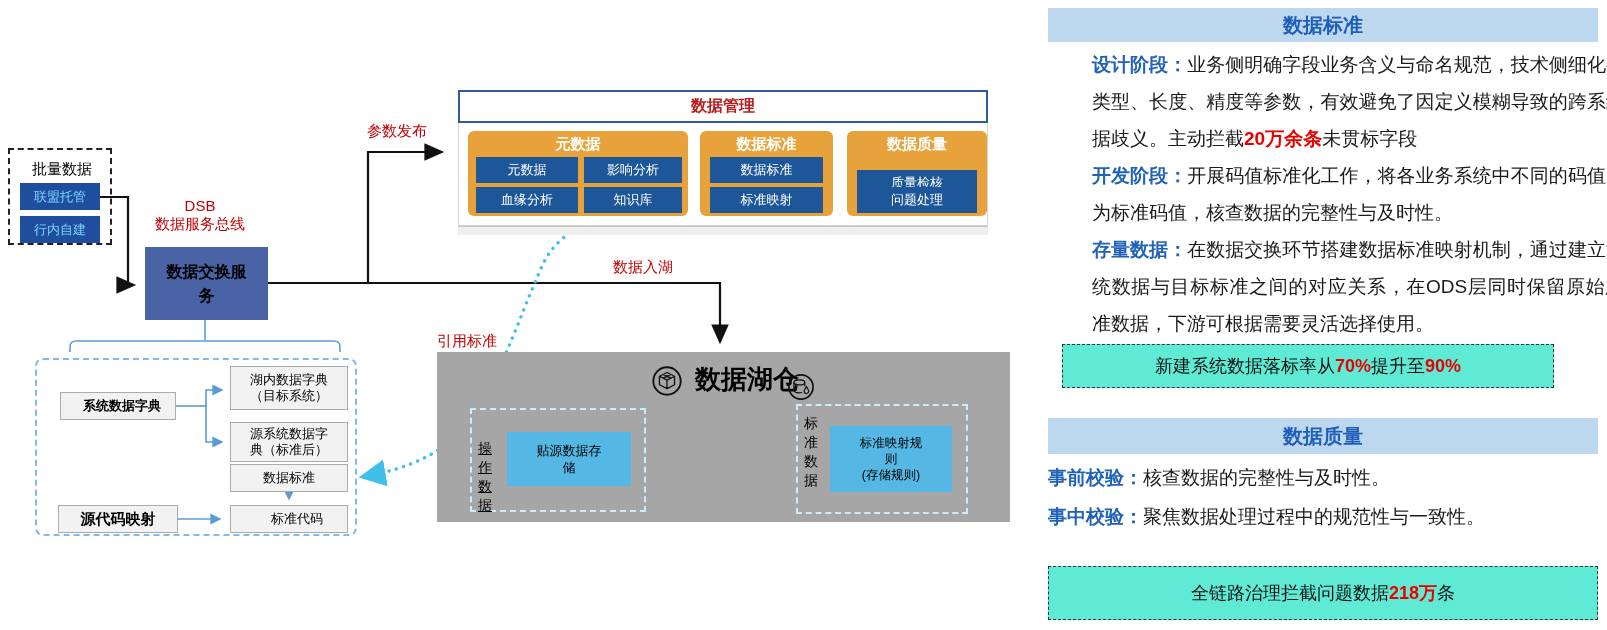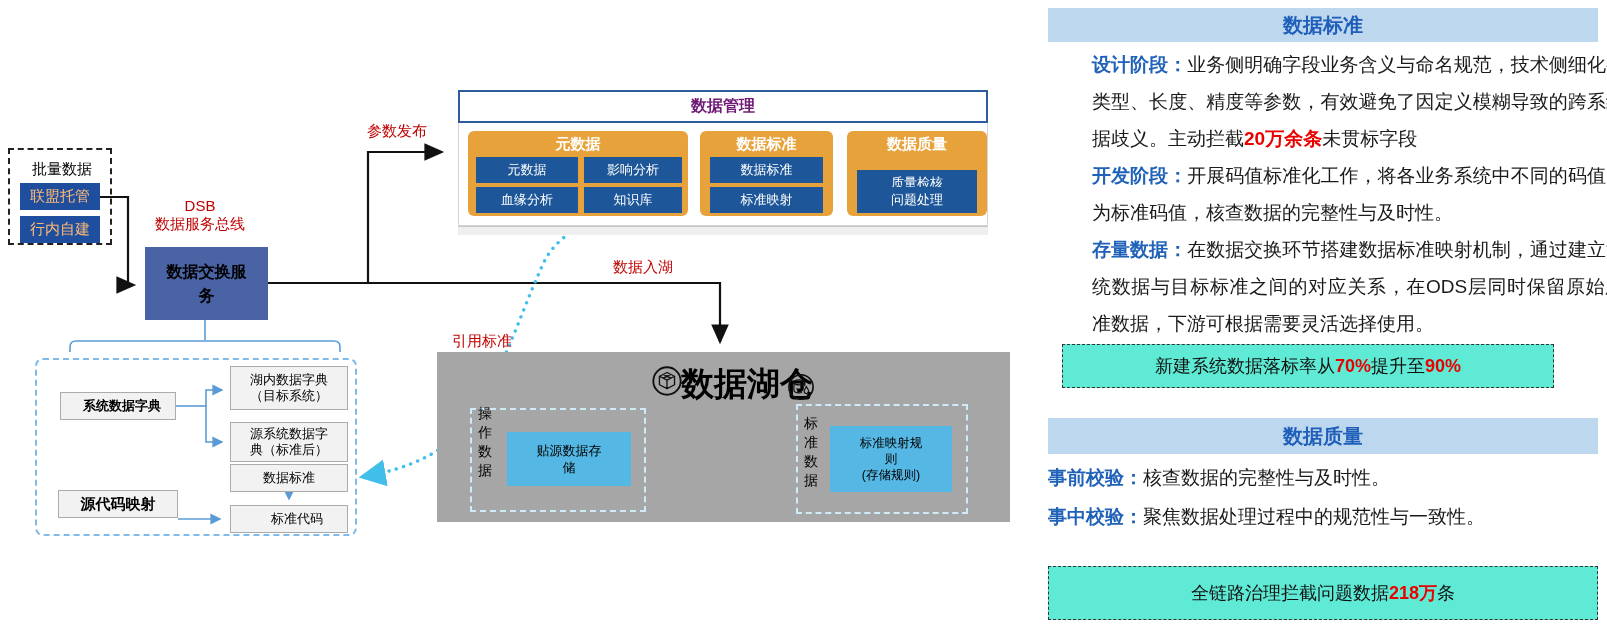--- a/index.html
+++ b/index.html
@@ -6,39 +6,39 @@
   body{font-family:"Liberation Sans","DejaVu Sans",sans-serif;color:#111;}
   .canvas{position:relative;width:1607px;height:630px;background:#fff;overflow:hidden;}
   .abs{position:absolute;box-sizing:border-box;}
   .wires{position:absolute;left:0;top:0;pointer-events:none;}
   .pre{white-space:pre-line;}
   .ctr{display:flex;align-items:center;justify-content:center;text-align:center;}
 
   
   .batch-box{border:2px dashed #222;}
   .batch-title{font-size:15px;text-align:center;color:#000;}
-  .blue-item{background:#1F4E9E;color:#fdba74;font-size:15px;}
+  .blue-item{background:#1F4E9E;color:#7dd3fc;font-size:13px;}
   .red-lbl{color:#C00000;font-size:15px;text-align:center;line-height:18px;}
   .exchange{background:#4A63A5;color:#000;font-weight:bold;font-size:16px;line-height:24px;}
   .dict-frame{border:2px dashed #7FBAE8;border-radius:8px;}
   .gbox{background:#F2F2F2;border:1px solid #ABABAB;color:#000;font-size:13px;line-height:16px;}
   .gbox.bold{font-weight:bold;font-size:15px;}
 
   
-  .mgmt-head{border:2px solid #2E5A9E;background:#fff;color:#701a75;
+  .mgmt-head{border:2px solid #2E5A9E;background:#fff;color:#b91c1c;
              font-weight:bold;font-size:16px;}
   .mgmt-body{background:#fff;border:1px solid #D5D5D5;border-top:none;}
   .strip{background:#EFEFEF;border-top:1px solid #C5C5C5;}
   .grp{background:#E8A23B;border-radius:6px;}
   .grp-title{color:#fff;font-weight:bold;font-size:15px;text-align:center;line-height:25px;}
   .cell{background:#1E5799;color:#fff;font-size:13px;}
 
   
   .lake{background:#A6A6A6;}
-  .lake-title{color:#000;font-weight:bold;font-size:33px;text-align:center;}
+  .lake-title{color:#000;font-weight:bold;font-size:26px;text-align:center;}
   .zone{border:2px dashed #CFEAF8;}
   .vlabel{color:#000;font-size:14px;line-height:19px;width:16px;word-break:break-all;text-align:center;}
   .cyan-box{background:#55B7E3;color:#000;font-size:13px;line-height:17px;}
   .cyan-box.small{font-size:12.5px;line-height:16px;}
 
   
   .bar{background:#BDD7EE;color:#1F5FBA;font-weight:bold;font-size:20px;}
   .para{margin:0;font-size:19px;line-height:37px;color:#1a1a1a;text-align:justify;}
   .qline{margin:0;font-size:19px;line-height:39px;color:#1a1a1a;}
   .callout{border:1.5px dashed #333;background:#5eead4;font-size:18px;color:#111;}
@@ -89,30 +89,30 @@
   <div class="abs blue-item ctr" style="left:20px;top:216px;width:80px;height:27px;">行内自建</div>
 
   <div class="abs red-lbl pre" style="left:135px;top:197px;width:130px;">DSB
 数据服务总线</div>
 
   <div class="abs exchange ctr pre" style="left:145px;top:247px;width:123px;height:73px;">数据交换服
 务</div>
 
   <div class="abs red-lbl" style="left:352px;top:122px;width:90px;">参数发布</div>
   <div class="abs red-lbl" style="left:598px;top:258px;width:90px;">数据入湖</div>
-  <div class="abs red-lbl" style="left:422px;top:332px;width:90px;text-align:right;">引用标准</div>
+  <div class="abs red-lbl" style="left:422px;top:332px;width:90px;">引用标准</div>
 
   <div class="abs dict-frame" style="left:35px;top:358px;width:322px;height:178px;"></div>
   <div class="abs gbox bold ctr" style="left:60px;top:392px;width:116px;height:28px;font-size:13px;padding-left:8px;">系统数据字典</div>
   <div class="abs gbox ctr pre" style="left:230px;top:366px;width:118px;height:44px;text-align:center;">湖内数据字典
 （目标系统）</div>
   <div class="abs gbox ctr pre" style="left:230px;top:422px;width:118px;height:40px;">源系统数据字
 典（标准后）</div>
   <div class="abs gbox ctr" style="left:230px;top:464px;width:118px;height:28px;">数据标准</div>
-  <div class="abs gbox bold ctr" style="left:58px;top:490px;width:120px;height:28px;">源代码映射</div>
+  <div class="abs gbox bold ctr" style="left:58px;top:505px;width:120px;height:28px;">源代码映射</div>
   <div class="abs gbox ctr" style="left:230px;top:505px;width:118px;height:28px;padding-left:16px;">标准代码</div>
 
   <div class="abs mgmt-head ctr" style="left:458px;top:90px;width:530px;height:33px;">数据管理</div>
   <div class="abs mgmt-body" style="left:458px;top:123px;width:530px;height:103px;"></div>
   <div class="abs strip" style="left:458px;top:226px;width:530px;height:9px;"></div>
 
   <div class="abs grp" style="left:468px;top:131px;width:220px;height:85px;">
     <div class="grp-title">元数据</div>
   </div>
   <div class="abs cell ctr" style="left:476px;top:157px;width:102px;height:26px;">元数据</div>
@@ -143,21 +143,21 @@
   <span class="abs" style="left:786px;top:372px;width:30px;height:30px;">
     <svg width="30" height="30" viewBox="0 0 36 36">
       <circle cx="18" cy="18" r="14.5" fill="none" stroke="#111" stroke-width="2"></circle>
       <ellipse cx="16" cy="12.5" rx="6.5" ry="3" fill="none" stroke="#111" stroke-width="1.5"></ellipse>
       <path d="M9.5,12.5 V22 C9.5,23.6 12.4,25 16,25 C17.2,25 18.3,24.8 19.3,24.6 M22.5,12.5 V17" fill="none" stroke="#111" stroke-width="1.5"></path>
       <path d="M24.5,17.5 C22.8,20 21.8,21.8 21.8,23.2 A2.7,2.7 0 0 0 27.2,23.2 C27.2,21.8 26.2,20 24.5,17.5 Z" fill="none" stroke="#111" stroke-width="1.4"></path>
     </svg>
   </span>
 
   <div class="abs zone" style="left:470px;top:408px;width:176px;height:104px;"></div>
-  <div class="abs vlabel" style="left:477px;top:404px;">操作数据</div>
+  <div class="abs vlabel" style="left:477px;top:439px;text-decoration:underline;">操作数据</div>
   <div class="abs cyan-box ctr pre" style="left:507px;top:432px;width:124px;height:54px;">贴源数据存
 储</div>
 
   <div class="abs zone" style="left:796px;top:404px;width:172px;height:110px;"></div>
   <div class="abs vlabel" style="left:803px;top:414px;">标准数据</div>
   <div class="abs cyan-box small ctr pre" style="left:830px;top:426px;width:122px;height:66px;">标准映射规
 则
 (存储规则)</div>
 
   <div class="abs bar ctr" style="left:1048px;top:8px;width:550px;height:34px;">数据标准</div>

